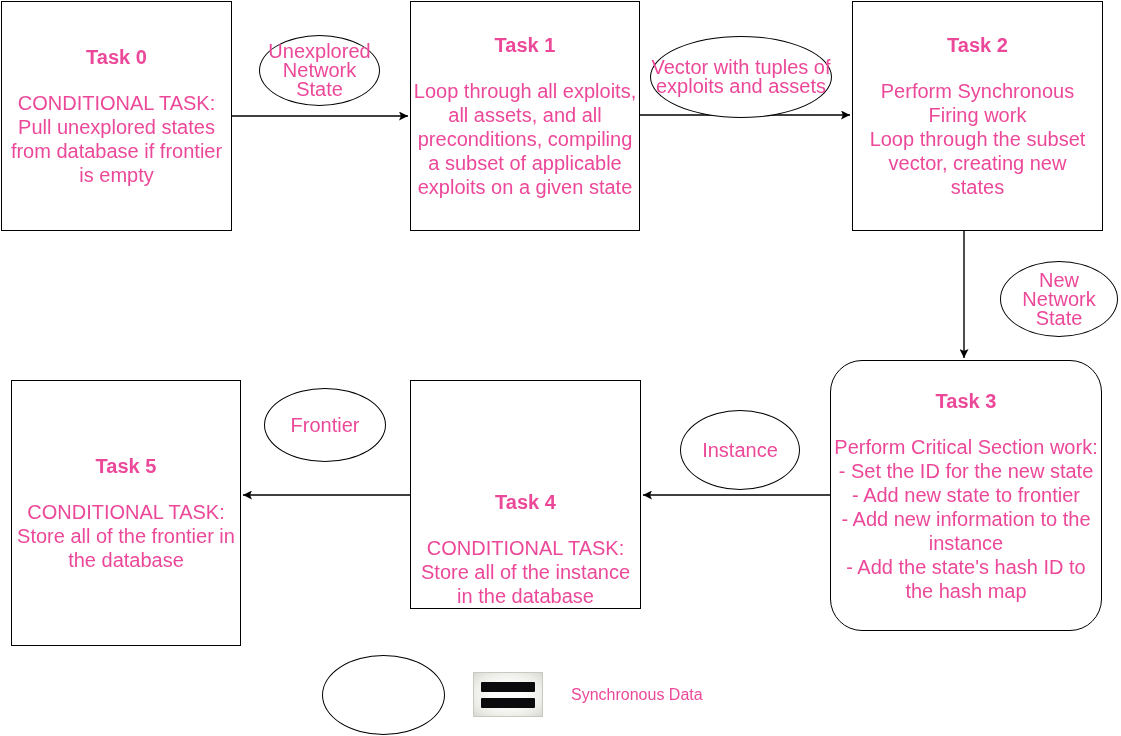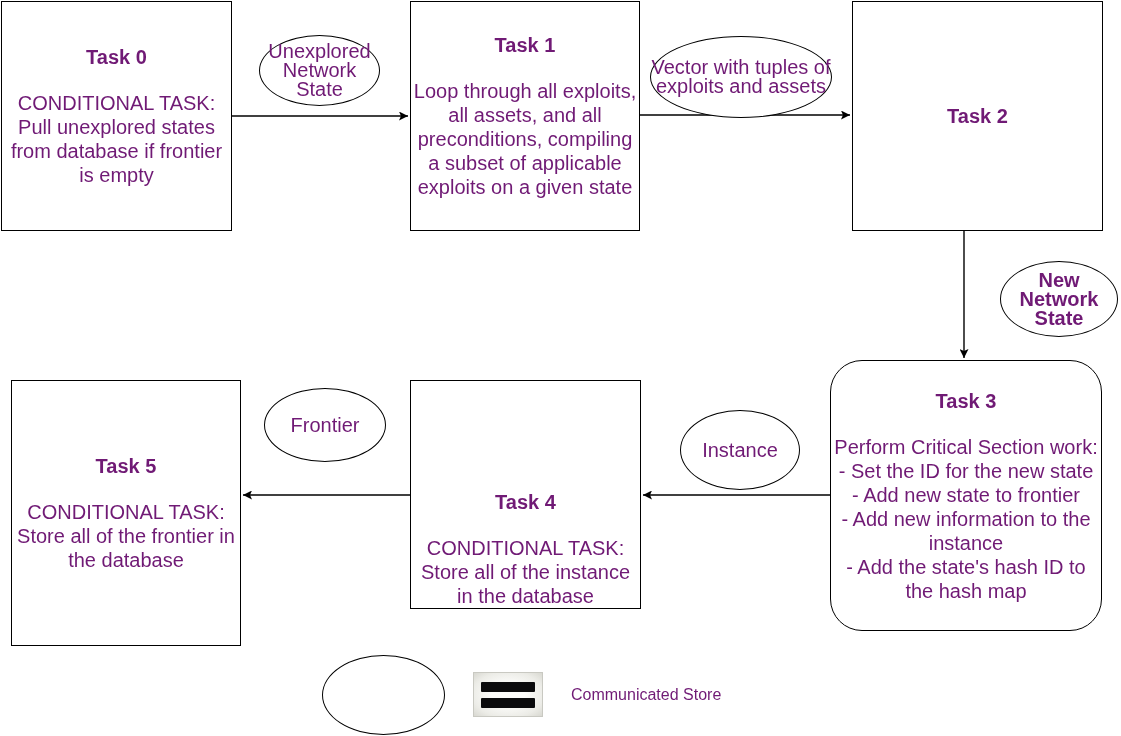--- a/index.html
+++ b/index.html
@@ -6,21 +6,21 @@
     margin: 0;
     padding: 0;
     background: #ffffff;
   }
   .canvas {
     position: relative;
     width: 1121px;
     height: 736px;
     background: #ffffff;
     font-family: "Liberation Sans", sans-serif;
-    color: #701a75;
+    color: #ec4899;
     overflow: hidden;
   }
   .arrows {
     position: absolute;
     left: 0;
     top: 0;
     pointer-events: none;
   }
   .task-box {
     position: absolute;
@@ -126,20 +126,25 @@
     <div class="task-title">Task 1</div>
     <div class="task-body">Loop through all exploits,
 all assets, and all
 preconditions, compiling
 a subset of applicable
 exploits on a given state</div>
   </div>
 
   <div class="task-box" style="left:852px; top:1px; width:251px; height:230px;">
     <div class="task-title">Task 2</div>
+    <div class="task-body">Perform Synchronous
+Firing work
+Loop through the subset
+vector, creating new
+states</div>
   </div>
 
   <div class="task-box" style="left:830px; top:360px; width:272px; height:271px;border-radius:32px;">
     <div class="task-title">Task 3</div>
     <div class="task-body">Perform Critical Section work:
 - Set the ID for the new state
 - Add new state to frontier
 - Add new information to the
 instance
 - Add the state's hash ID to
@@ -163,35 +168,35 @@
   <div class="data-ellipse" style="left:259px; top:35px; width:121px; height:71px;">
     <div class="ellipse-label">Unexplored
 Network State</div>
   </div>
 
   <div class="data-ellipse" style="left:650px; top:36px; width:182px; height:82px;">
     <div class="ellipse-label">Vector with tuples of
 exploits and assets</div>
   </div>
 
-  <div class="data-ellipse" style="left:1000px; top:261px; width:118px; height:76px;font-weight:bold;">
+  <div class="data-ellipse" style="left:1000px; top:261px; width:118px; height:76px;">
     <div class="ellipse-label">New Network
 State</div>
   </div>
 
   <div class="data-ellipse" style="left:680px; top:410px; width:120px; height:80px;">
     <div class="ellipse-label">Instance</div>
   </div>
 
   <div class="data-ellipse" style="left:264px; top:388px; width:122px; height:74px;text-align:right;">
     <div class="ellipse-label">Frontier</div>
   </div>
 
   <div class="data-ellipse" style="left:322px; top:655px; width:123px; height:80px;"></div>
 
   <div class="equals-swatch">
     <div class="equals-bar"></div>
     <div class="equals-bar"></div>
   </div>
 
-  <div class="legend-label">Communicated Store</div>
+  <div class="legend-label">Synchronous Data</div>
 
 </div>
 
 </body></html>

